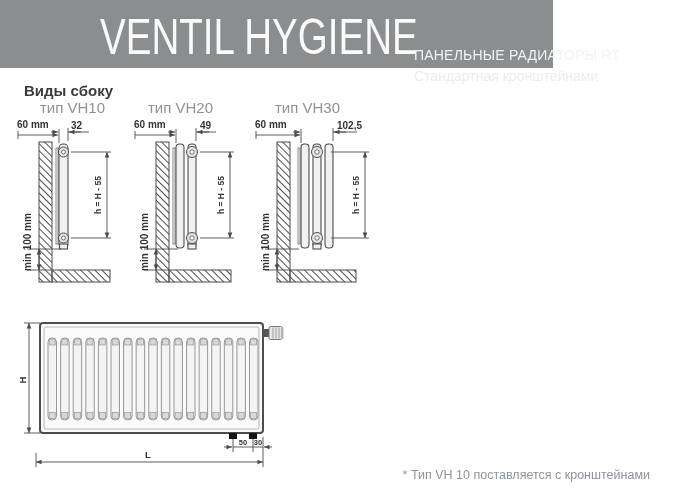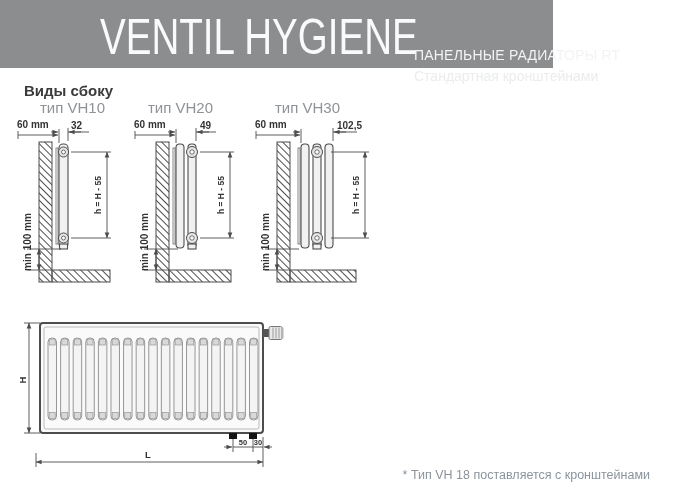--- a/index.html
+++ b/index.html
@@ -268,15 +268,15 @@
       <line class="dim" x1="213" y1="151" x2="243" y2="151"></line>
       <line class="dim arrow-end" x1="204" y1="151" x2="212" y2="151"></line>
       <line class="dim arrow-end" x1="252" y1="151" x2="244" y2="151"></line>
     </g>
     <text class="hl-label" x="6" y="84" text-anchor="middle" transform="rotate(-90 6 84)">H</text>
     <text class="hl-label" x="128" y="162" text-anchor="middle">L</text>
     <text class="dimtxt-xs" x="223" y="149" text-anchor="middle">50</text>
     <text class="dimtxt-xs" x="238" y="149" text-anchor="middle">30</text>
   </svg>
 
-  <div class="footnote">* Тип VH 18 поставляется с кронштейнами</div>
+  <div class="footnote">* Тип VH 10 поставляется с кронштейнами</div>
 
 </div>
 
 </body></html>

